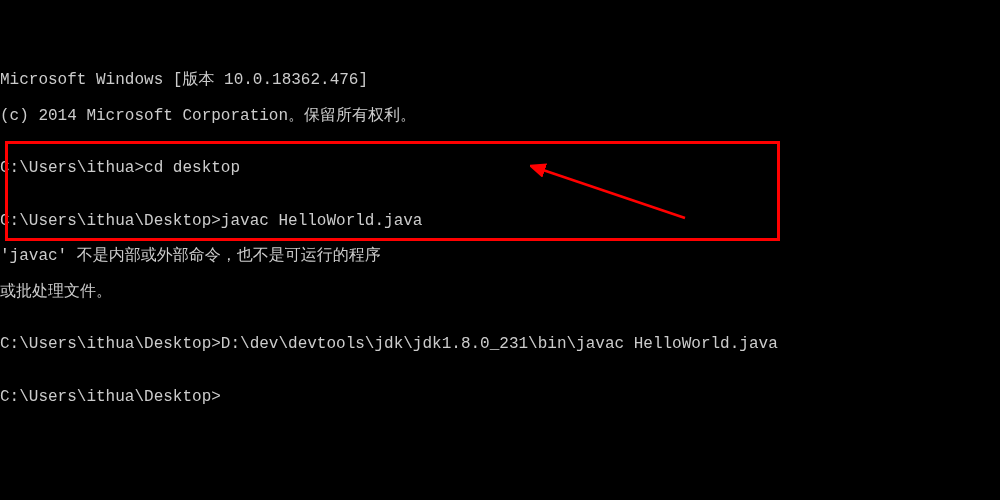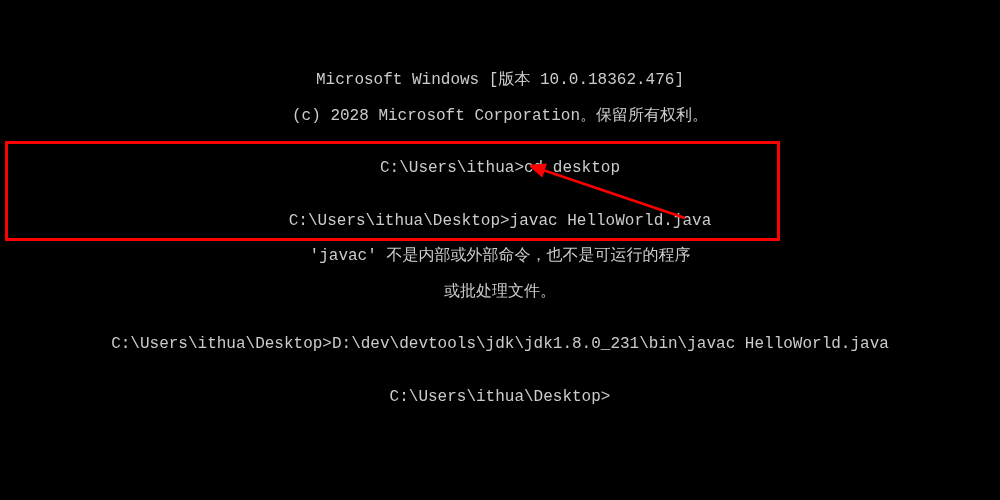--- a/index.html
+++ b/index.html
@@ -8,21 +8,21 @@
     font-family: "Consolas", "Courier New", monospace;
     font-size: 16px;
     color: #ccc;
     width: 1000px;
     height: 500px;
     overflow: hidden;
     white-space: pre;
     line-height: 1.1;
     padding-top: 2px;
   }
-  .line { white-space: pre; text-align: center; }
+  .line { white-space: pre; }
   .highlight-box {
     position: absolute;
     left: 5px;
     top: 141px;
     width: 775px;
     height: 100px;
     border: 3px solid #ff0000;
     pointer-events: none;
   }
   .arrow {
@@ -33,21 +33,21 @@
     height: 60px;
     pointer-events: none;
   }
 </style>
 </head>
 <body>
 
 
 
 <div class="line">Microsoft Windows [版本 10.0.18362.476]</div>
-<div class="line">(c) 2028 Microsoft Corporation。保留所有权利。</div>
+<div class="line">(c) 2014 Microsoft Corporation。保留所有权利。</div>
 <div class="line"></div>
 <div class="line">C:\Users\ithua&gt;cd desktop</div>
 <div class="line"></div>
 <div class="line">C:\Users\ithua\Desktop&gt;javac HelloWorld.java</div>
 <div class="line">'javac' 不是内部或外部命令，也不是可运行的程序</div>
 <div class="line">或批处理文件。</div>
 <div class="line"></div>
 <div class="line">C:\Users\ithua\Desktop&gt;D:\dev\devtools\jdk\jdk1.8.0_231\bin\javac HelloWorld.java</div>
 <div class="line"></div>
 <div class="line">C:\Users\ithua\Desktop&gt;</div>

